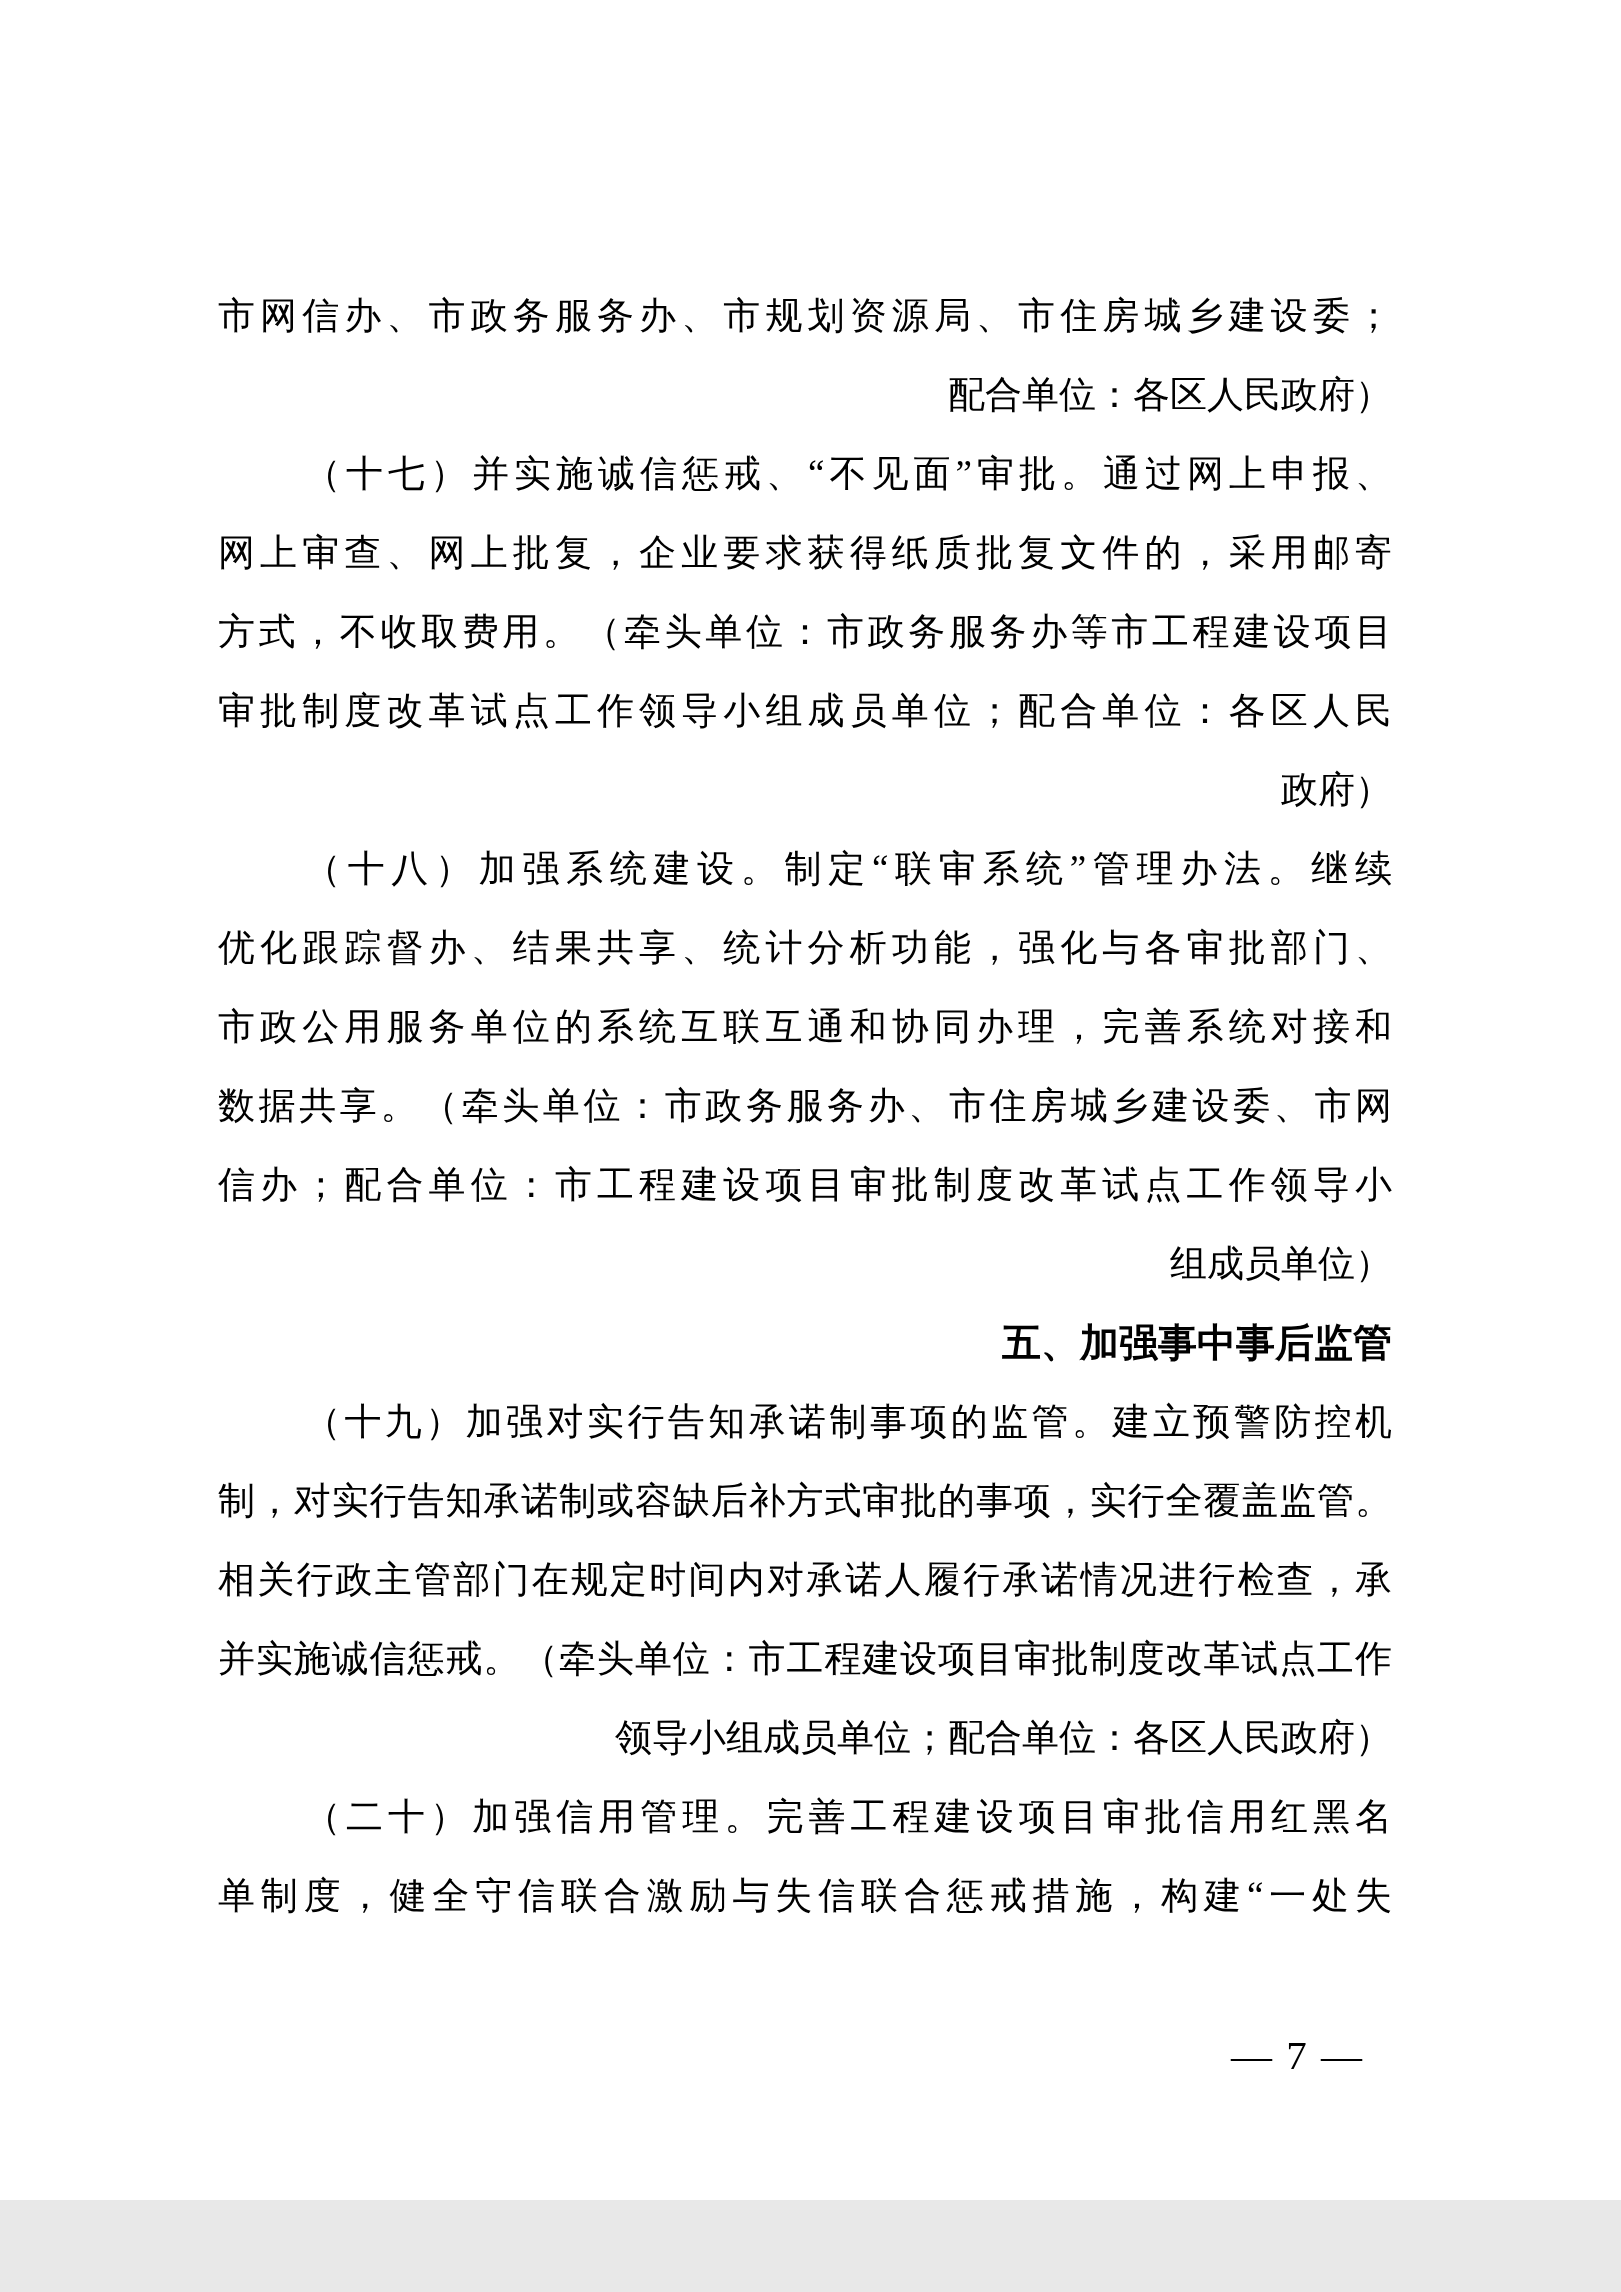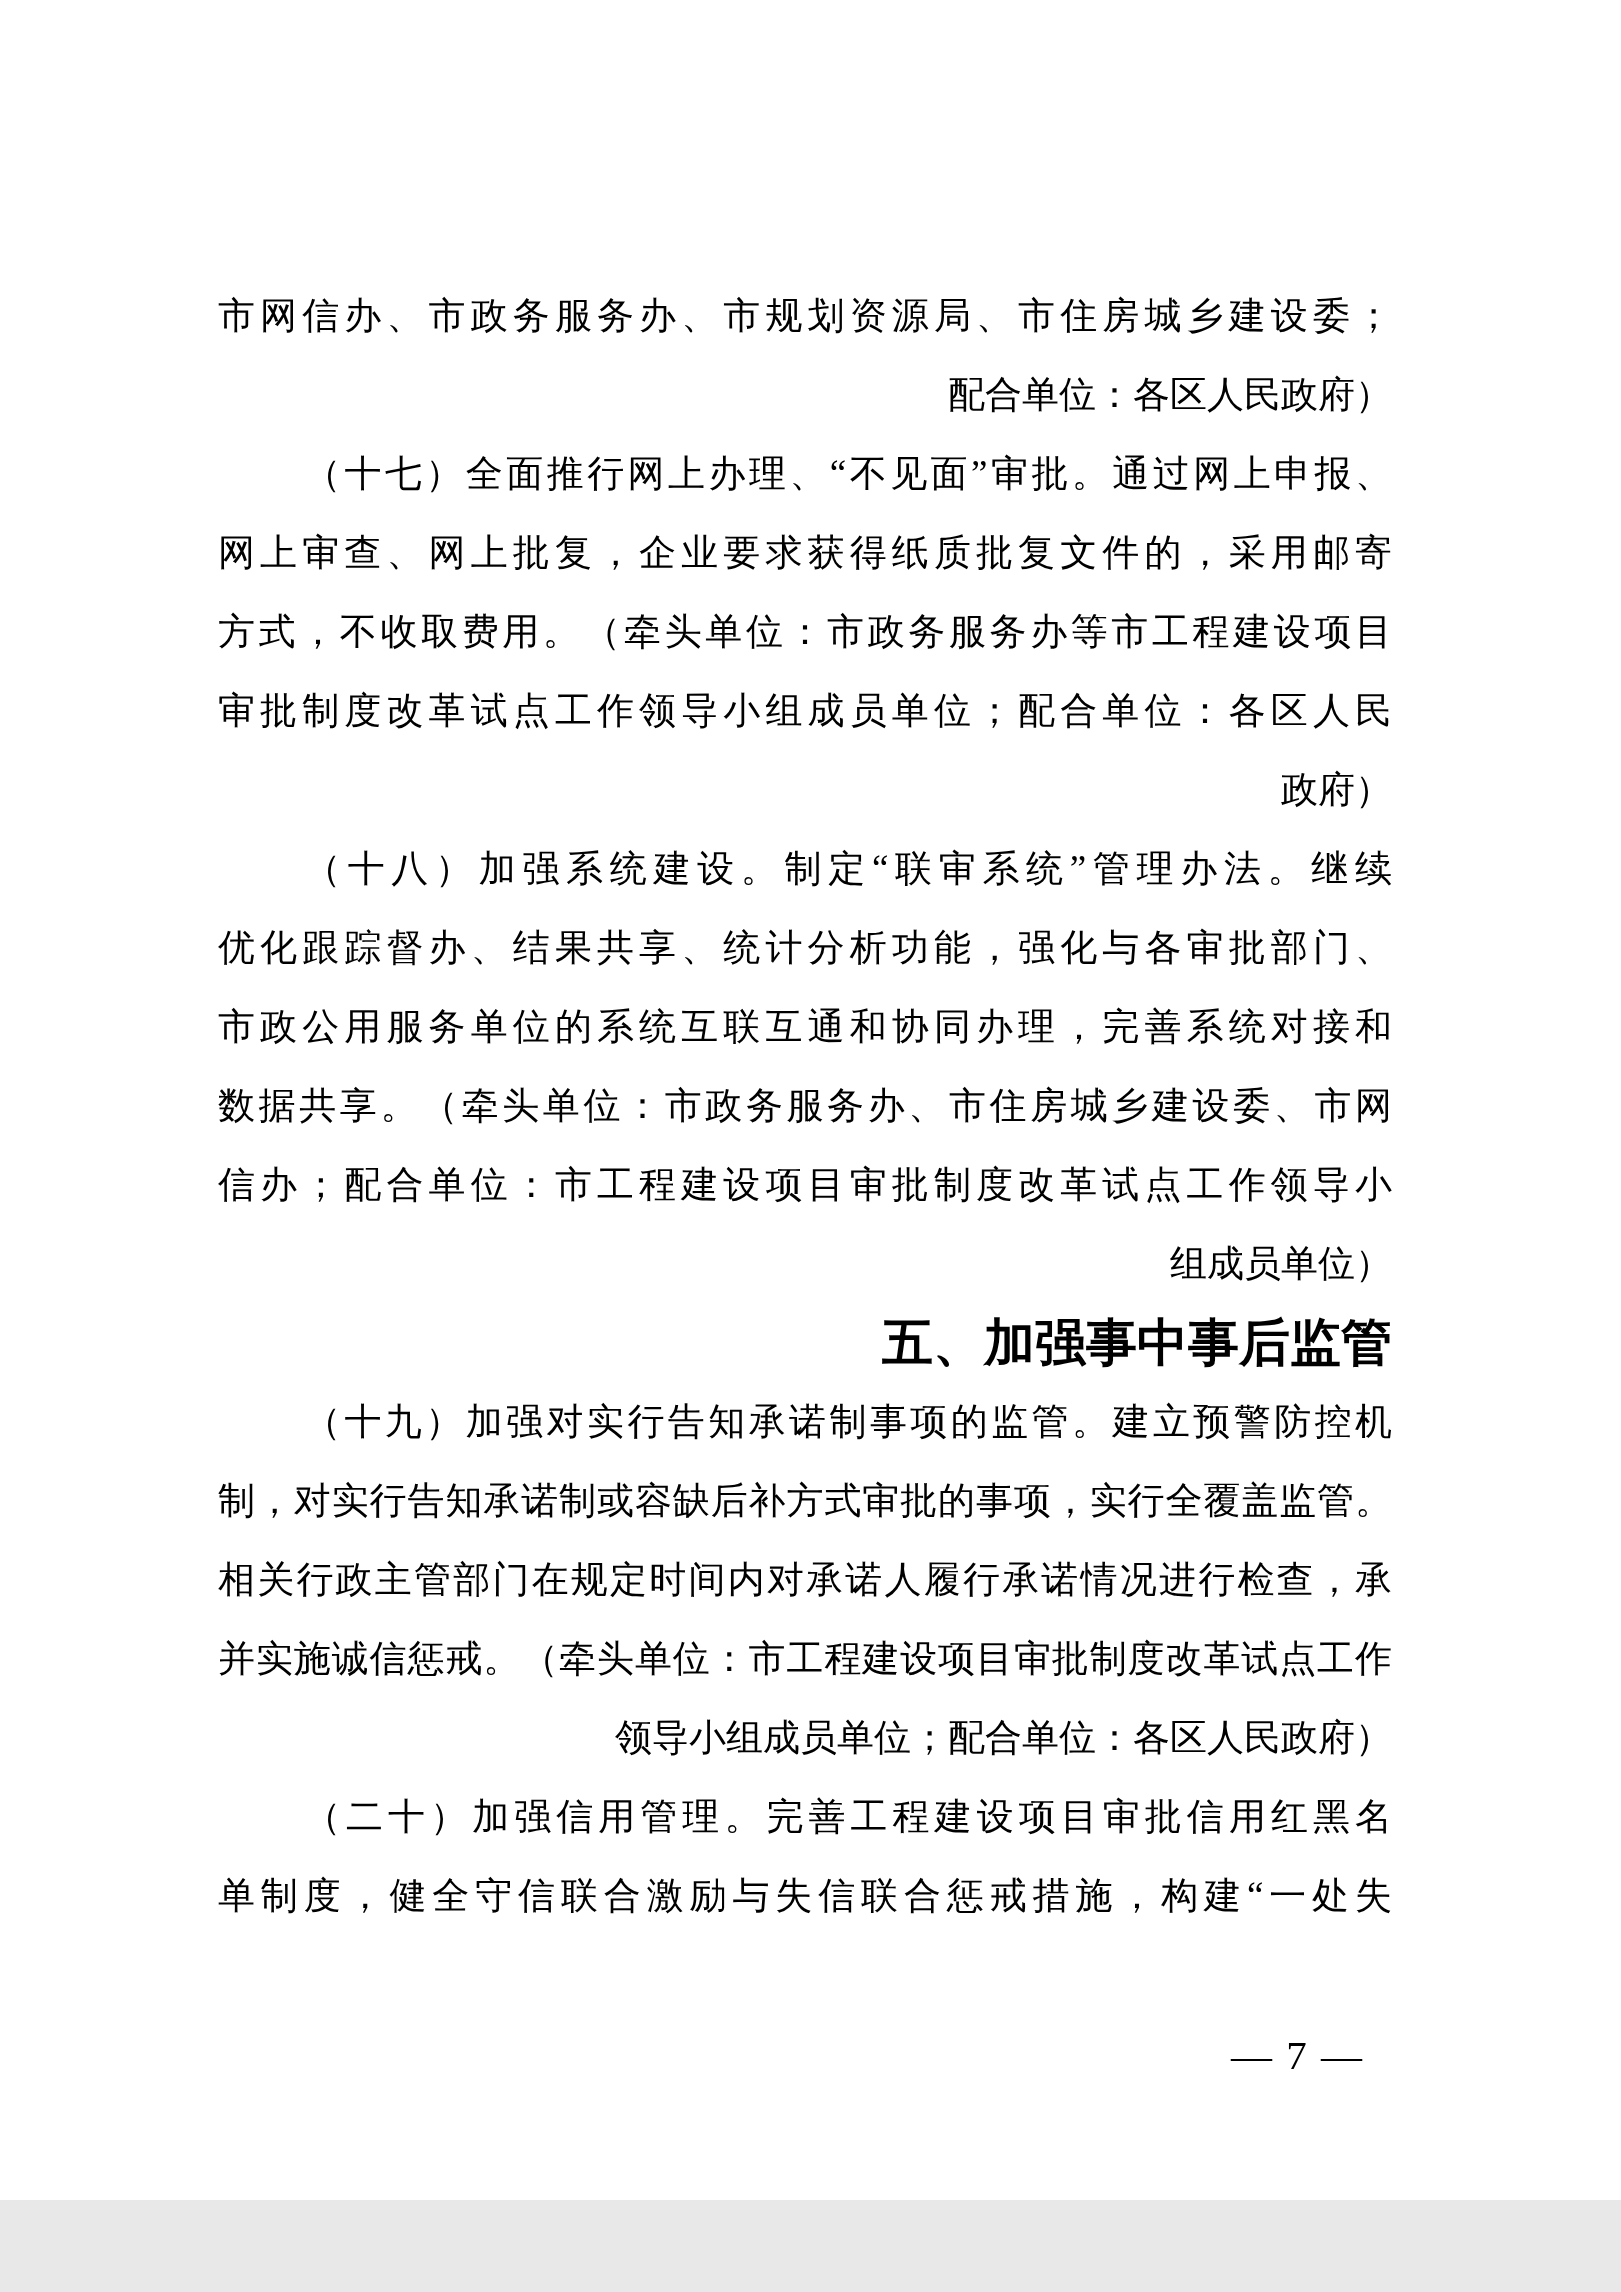--- a/index.html
+++ b/index.html
@@ -35,21 +35,21 @@
     text-align-last: justify;
     text-justify: inter-character;
     overflow: hidden;
   }
   .line.indent {
     text-indent: 86px;
   }
   .line.bold {
     font-family: "Liberation Sans", "DejaVu Sans", sans-serif;
     font-weight: bold;
-    font-size: 51px;
+    font-size: 39px;
   }
   .footer {
     position: absolute;
     left: 1231px;
     top: 2031px;
     height: 49px;
     line-height: 49px;
     font-size: 41px;
     letter-spacing: 2px;
     font-family: "Liberation Serif", "DejaVu Serif", serif;
@@ -57,21 +57,21 @@
     white-space: nowrap;
   }
 </style>
 </head>
 <body>
 
 <div class="page">
   <div class="content" id="doc-content">
       <div class="line stretch">市网信办、市政务服务办、市规划资源局、市住房城乡建设委；</div>
       <div class="line">配合单位：各区人民政府）</div>
-      <div class="line stretch indent">（十七）全面推行网上办理、“不见面”审批。通过网上申报、</div>
+      <div class="line stretch indent">（十七）并实施诚信惩戒、“不见面”审批。通过网上申报、</div>
       <div class="line stretch">网上审查、网上批复，企业要求获得纸质批复文件的，采用邮寄</div>
       <div class="line stretch">方式，不收取费用。（牵头单位：市政务服务办等市工程建设项目</div>
       <div class="line stretch">审批制度改革试点工作领导小组成员单位；配合单位：各区人民</div>
       <div class="line">政府）</div>
       <div class="line stretch indent">（十八）加强系统建设。制定“联审系统”管理办法。继续</div>
       <div class="line stretch">优化跟踪督办、结果共享、统计分析功能，强化与各审批部门、</div>
       <div class="line stretch">市政公用服务单位的系统互联互通和协同办理，完善系统对接和</div>
       <div class="line stretch">数据共享。（牵头单位：市政务服务办、市住房城乡建设委、市网</div>
       <div class="line stretch">信办；配合单位：市工程建设项目审批制度改革试点工作领导小</div>
       <div class="line">组成员单位）</div>

